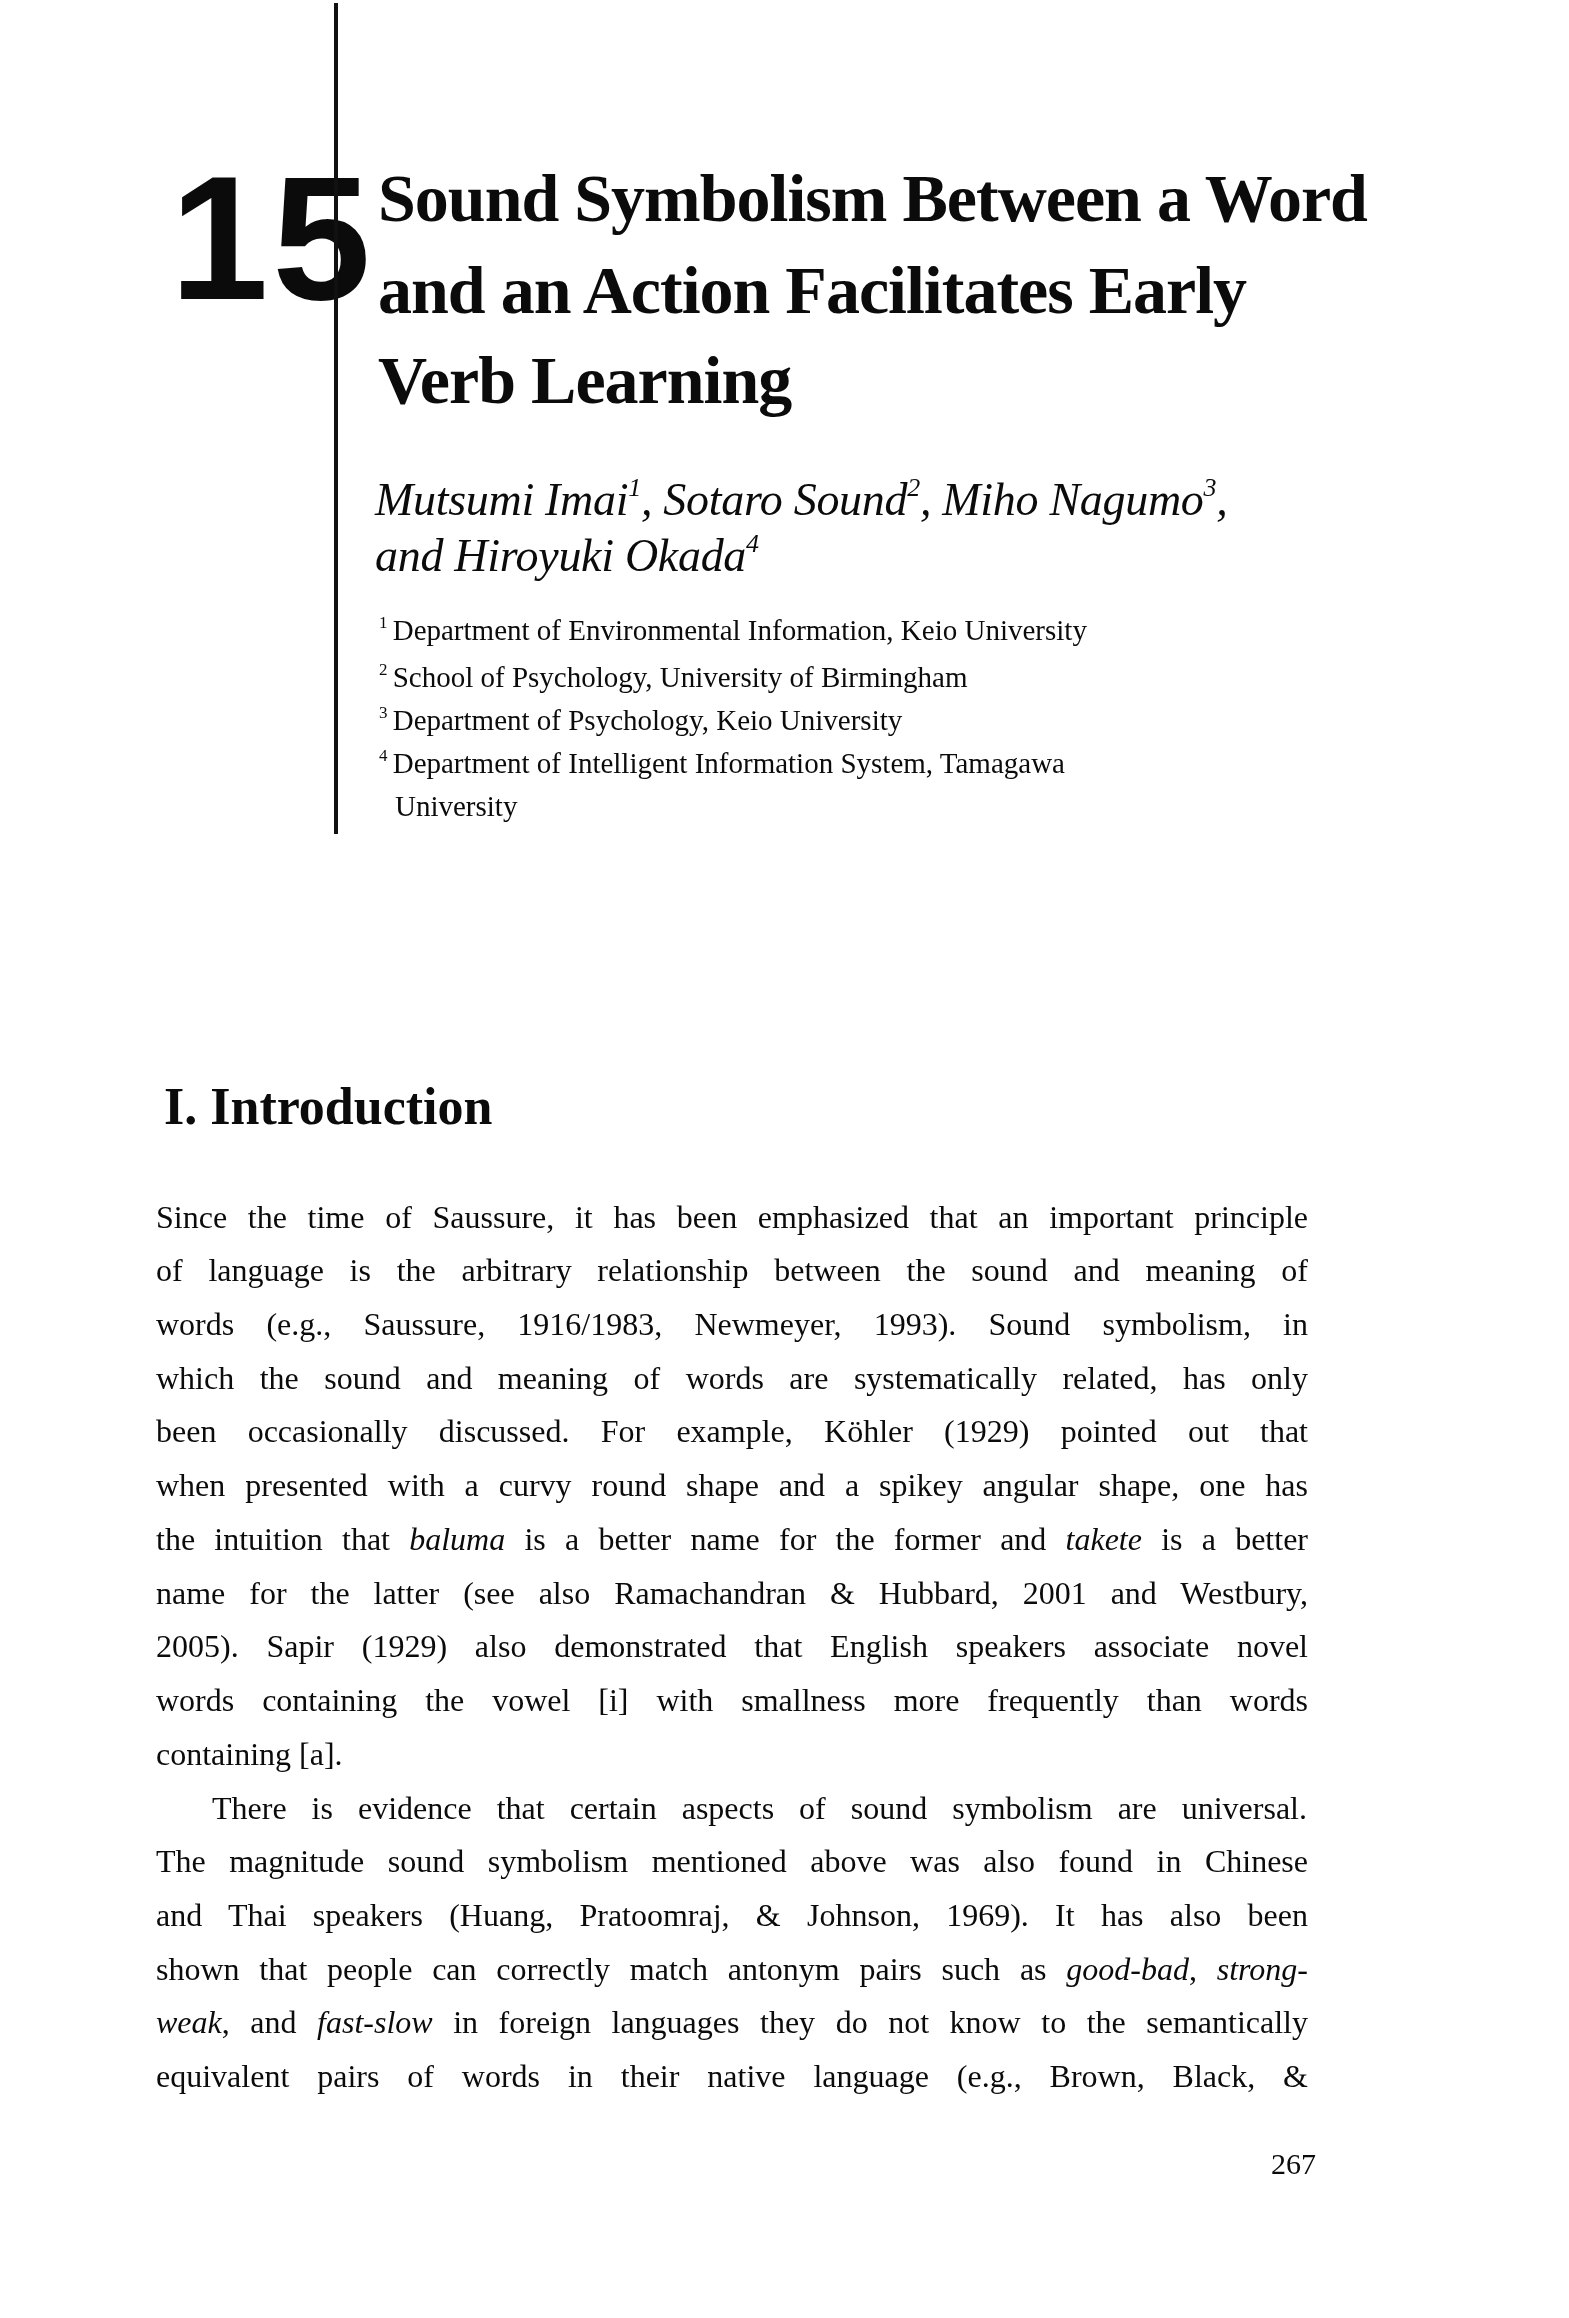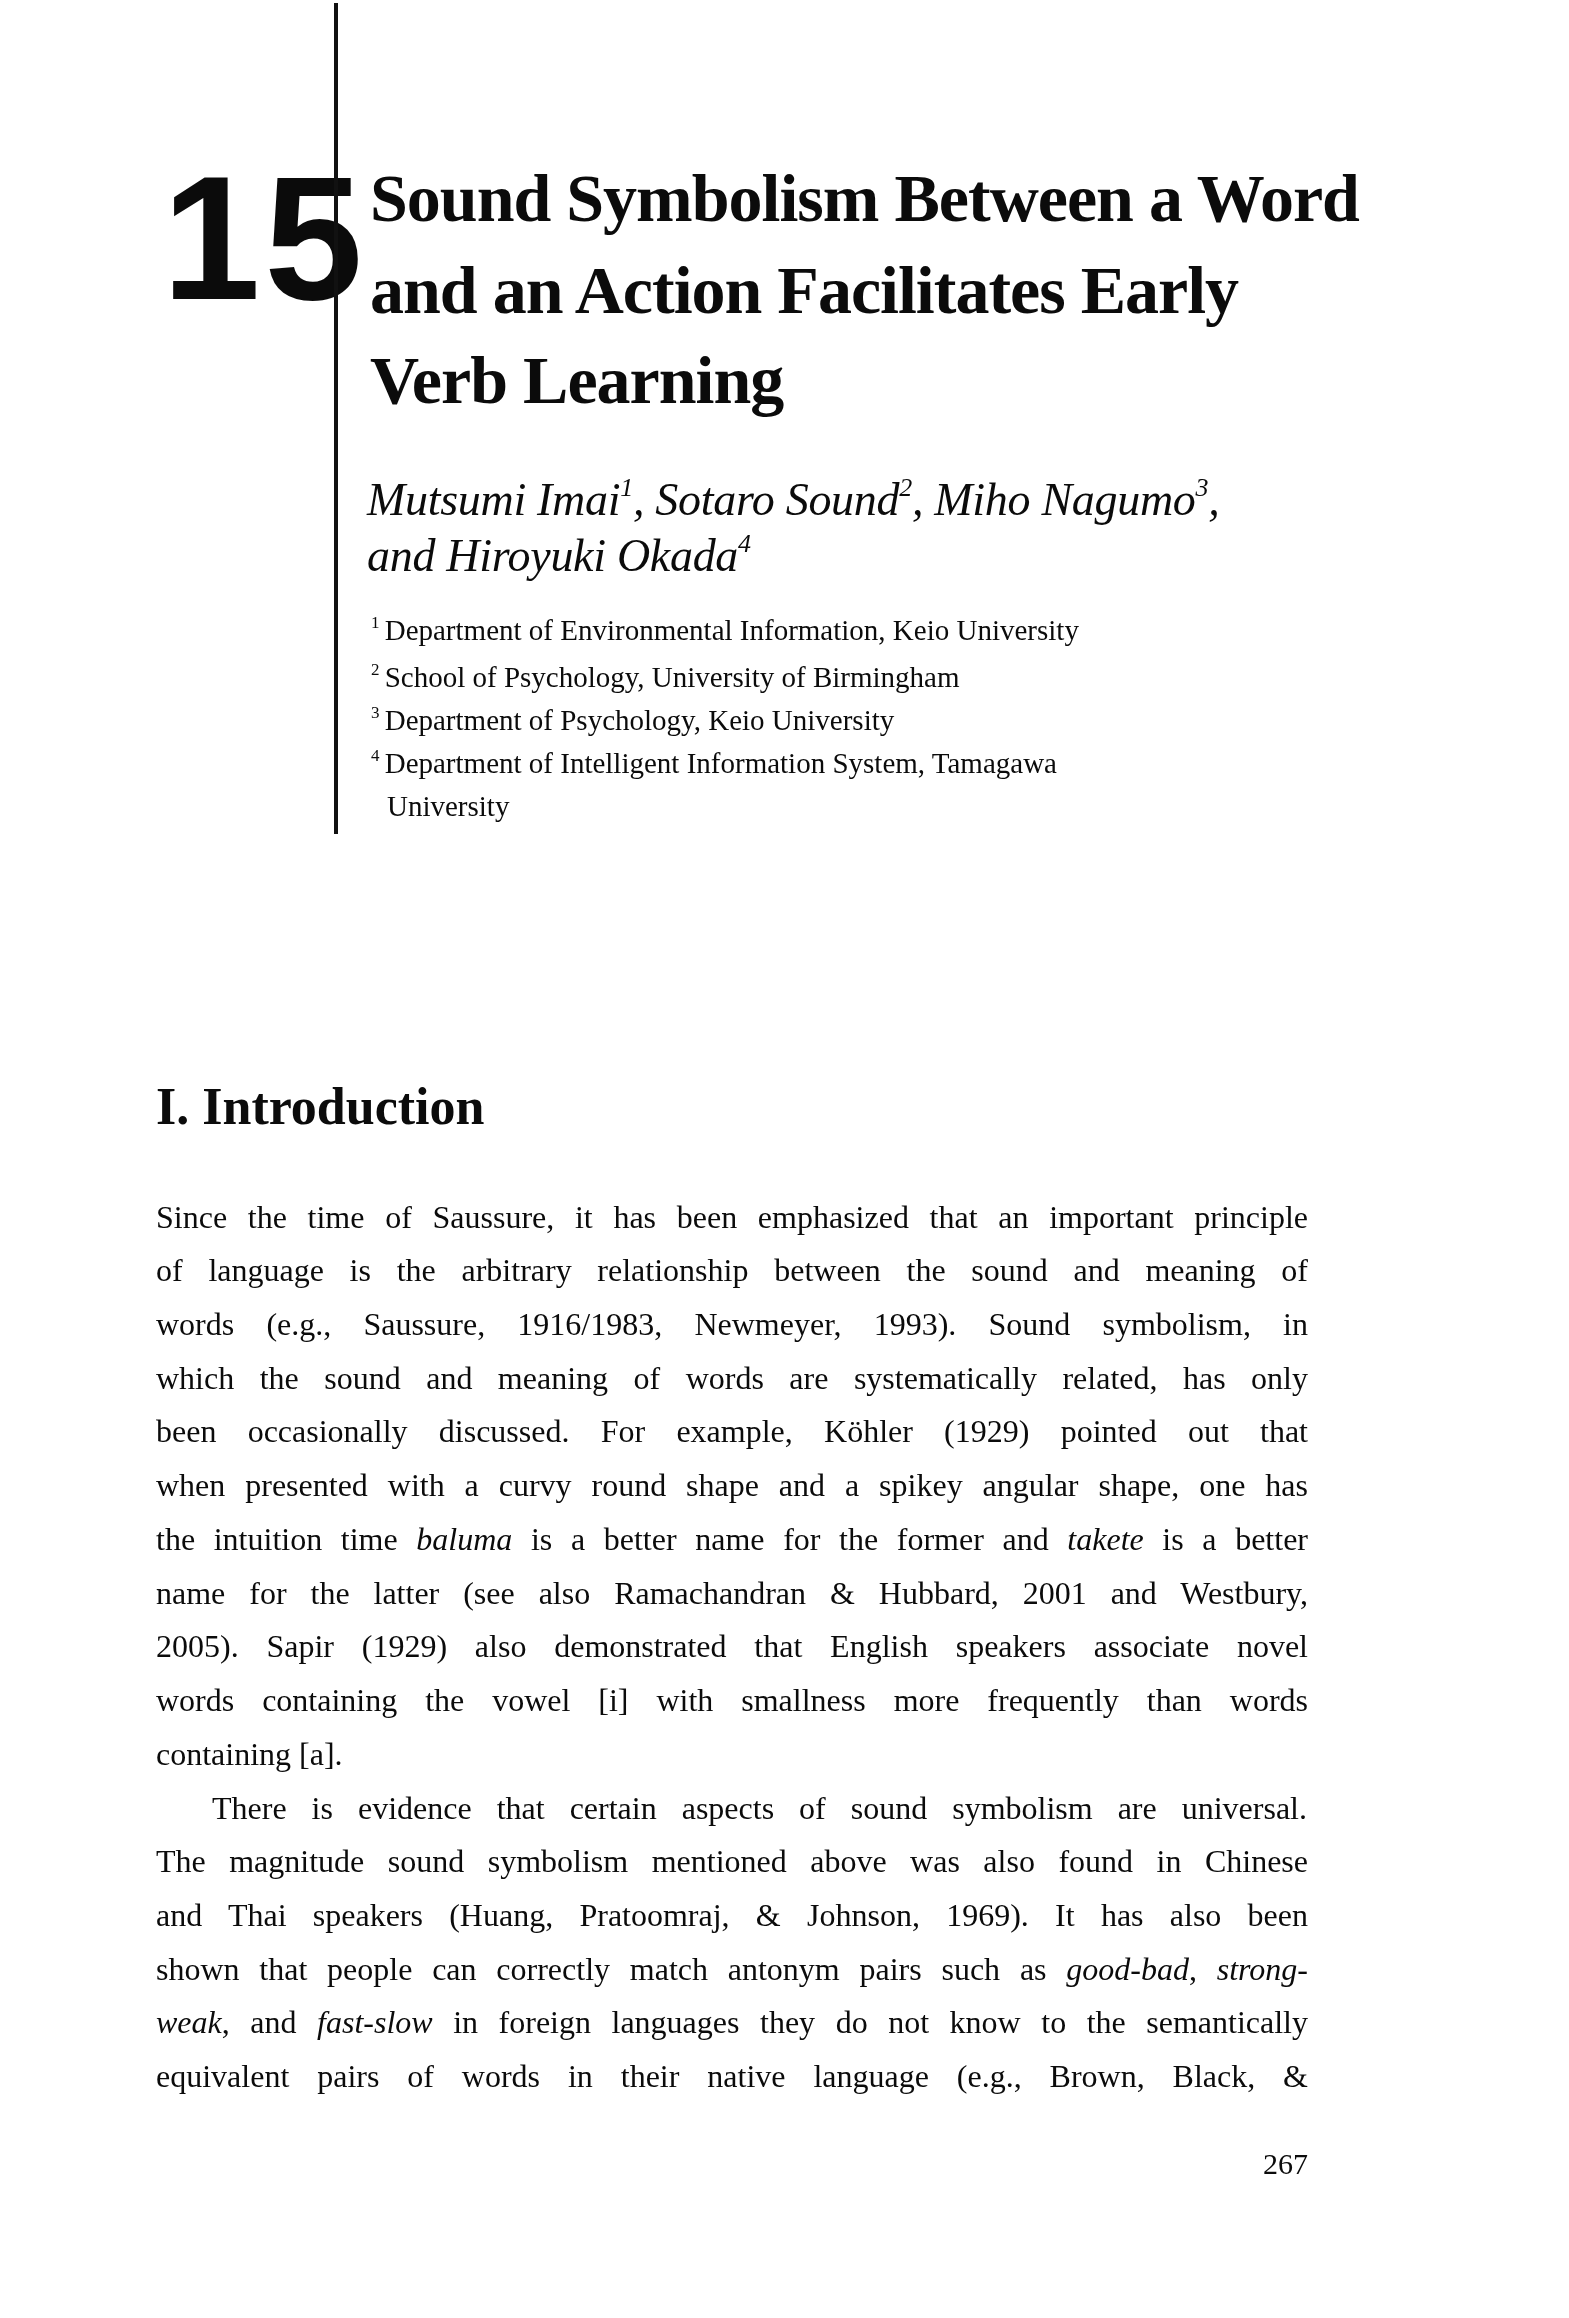--- a/index.html
+++ b/index.html
@@ -1,17 +1,17 @@
 <!DOCTYPE html>
 <html style="font-size:10.4px"><head>
 <meta charset="utf-8">
 <style>
   html, body { margin: 0; padding: 0; background: #ffffff; }
   body { width: 1569px; height: 2319px; position: relative; overflow: hidden; color: #0b0b0b; }
-  .abs { position: absolute; white-space: nowrap; }
+  .abs { position: absolute; white-space: nowrap; margin-left: 8px; }
   .chapter-num {
     font-family: "Liberation Sans", sans-serif; font-weight: 700;
     font-size: 177px; line-height: 1; left: 162px; top: 150px; letter-spacing: 3.9px;
   }
   .rule { position: absolute; left: 334px; top: 2.6px; width: 3.9px; height: 831px; background: #111; }
   .title-line {
     font-family: "Liberation Serif", serif; font-weight: 700; font-size: 68px;
     line-height: 1; left: 370px; letter-spacing: -1px;
   }
   .author-line {
@@ -67,21 +67,21 @@
 
 <div class="abs heading">I. Introduction</div>
 
 <div id="body-text">
     <div class="body-line" style="top: 1201px;"><span>Since the time of Saussure, it has been emphasized that an important principle</span></div>
     <div class="body-line" style="top: 1254px;"><span>of language is the arbitrary relationship between the sound and meaning of</span></div>
     <div class="body-line" style="top: 1308px;"><span>words (e.g., Saussure, 1916/1983, Newmeyer, 1993). Sound symbolism, in</span></div>
     <div class="body-line" style="top: 1362px;"><span>which the sound and meaning of words are systematically related, has only</span></div>
     <div class="body-line" style="top: 1415px;"><span>been occasionally discussed. For example, Köhler (1929) pointed out that</span></div>
     <div class="body-line" style="top: 1469px;"><span>when presented with a curvy round shape and a spikey angular shape, one has</span></div>
-    <div class="body-line" style="top: 1523px;"><span>the intuition time </span><em>baluma</em><span> is a better name for the former and </span><em>takete</em><span> is a better</span></div>
+    <div class="body-line" style="top: 1523px;"><span>the intuition that </span><em>baluma</em><span> is a better name for the former and </span><em>takete</em><span> is a better</span></div>
     <div class="body-line" style="top: 1577px;"><span>name for the latter (see also Ramachandran &amp; Hubbard, 2001 and Westbury,</span></div>
     <div class="body-line" style="top: 1630px;"><span>2005). Sapir (1929) also demonstrated that English speakers associate novel</span></div>
     <div class="body-line" style="top: 1684px;"><span>words containing the vowel [i] with smallness more frequently than words</span></div>
     <div class="body-line last" style="top: 1738px;"><span>containing [a].</span></div>
     <div class="body-line indent" style="top: 1792px;"><span>There is evidence that certain aspects of sound symbolism are universal.</span></div>
     <div class="body-line" style="top: 1845px;"><span>The magnitude sound symbolism mentioned above was also found in Chinese</span></div>
     <div class="body-line" style="top: 1899px;"><span>and Thai speakers (Huang, Pratoomraj, &amp; Johnson, 1969). It has also been</span></div>
     <div class="body-line" style="top: 1953px;"><span>shown that people can correctly match antonym pairs such as </span><em>good-bad</em><span>, </span><em>strong-</em></div>
     <div class="body-line" style="top: 2006px;"><em>weak</em><span>, and </span><em>fast-slow</em><span> in foreign languages they do not know to the semantically</span></div>
     <div class="body-line" style="top: 2060px;"><span>equivalent pairs of words in their native language (e.g., Brown, Black, &amp;</span></div>

